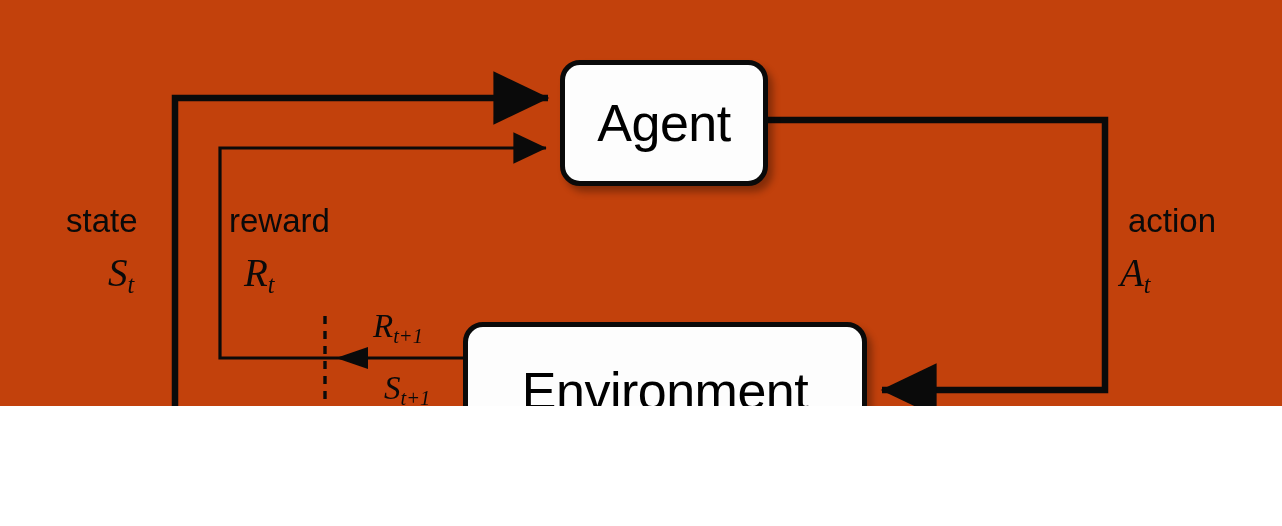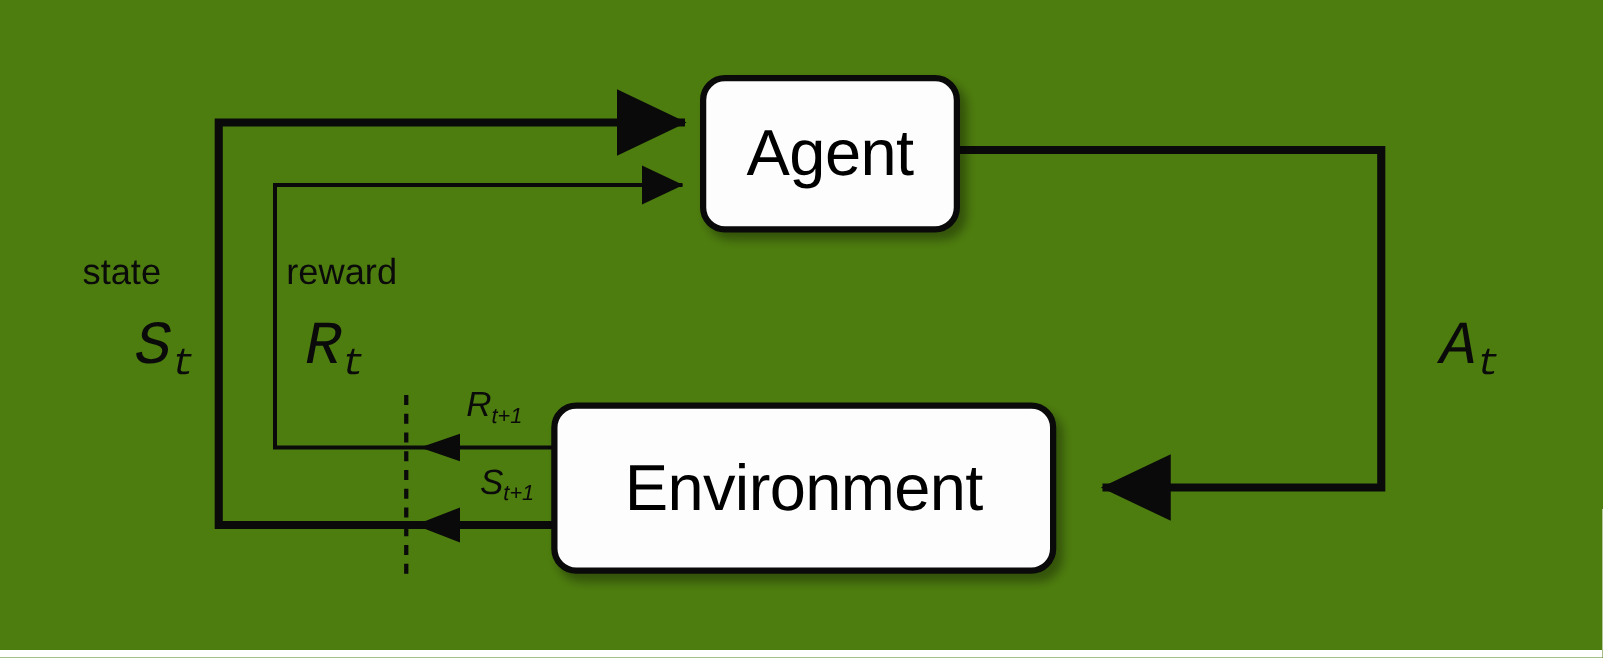--- a/index.html
+++ b/index.html
@@ -6,22 +6,22 @@
     margin: 0;
     padding: 0;
     background: #ffffff;
   }
   body {
     font-family: "Liberation Sans", sans-serif;
   }
   #canvas {
     position: relative;
     width: 1282px;
-    height: 520px;
-    background: #4d7c0f;
+    height: 406px;
+    background: #c2410c;
     overflow: hidden;
   }
   #diagram-svg {
     position: absolute;
     left: 0;
     top: 0;
     width: 1282px;
     height: 526px;
   }
   .node-box {
@@ -43,65 +43,65 @@
     letter-spacing: -0.5px;
     white-space: nowrap;
   }
   #agent-box {
     left: 560px;
     top: 60px;
     width: 208px;
     height: 126px;
   }
   #environment-box {
-    left: 441px;
+    left: 463px;
     top: 322px;
     width: 404px;
     height: 137px;
   }
   .text-label {
     position: absolute;
     color: #0a0a0a;
     white-space: nowrap;
     line-height: 1;
   }
   .word-label {
     font-family: "Liberation Sans", sans-serif;
-    font-size: 29px;
+    font-size: 33px;
   }
   .math-label {
-    font-family: Liberation Mono, monospace;
+    font-family: Liberation Serif, serif;
     font-style: italic;
-    font-size: 49px;
+    font-size: 39px;
   }
   .math-label sub {
     font-size: 0.62em;
     font-style: italic;
     vertical-align: baseline;
     position: relative;
     top: 0.28em;
   }
   .math-small {
-    font-family: Liberation Sans, sans-serif;
+    font-family: Liberation Serif, serif;
     font-style: italic;
-    font-size: 28px;
+    font-size: 33px;
   }
   .math-small sub {
     font-size: 0.62em;
     font-style: italic;
     vertical-align: baseline;
     position: relative;
     top: 0.27em;
   }
   #state-word   { left: 66px;  top: 204px; }
   #state-sym    { left: 108px; top: 253px; }
   #reward-word  { left: 229px; top: 204px; }
   #reward-sym   { left: 244px; top: 253px; }
   #action-word  { left: 1128px; top: 204px; }
-  #action-sym   { left: 1152px; top: 253px; }
+  #action-sym   { left: 1120px; top: 253px; }
   #reward-next-sym { left: 373px; top: 310px; }
   #state-next-sym  { left: 384px; top: 372px; }
 </style>
 </head>
 <body>
 
 <div id="canvas">
 
   <svg id="diagram-svg" viewBox="0 0 1282 526">
     <defs>
@@ -133,19 +133,20 @@
   <div class="node-box" id="environment-box">
     <span class="node-label">Environment</span>
   </div>
 
   <div class="text-label word-label" id="state-word">state</div>
   <div class="text-label math-label" id="state-sym"><span>S</span><sub>t</sub></div>
 
   <div class="text-label word-label" id="reward-word">reward</div>
   <div class="text-label math-label" id="reward-sym"><span>R</span><sub>t</sub></div>
 
+  <div class="text-label word-label" id="action-word">action</div>
   <div class="text-label math-label" id="action-sym"><span>A</span><sub>t</sub></div>
 
   <div class="text-label math-small" id="reward-next-sym"><span>R</span><sub>t+1</sub></div>
 
   <div class="text-label math-small" id="state-next-sym"><span>S</span><sub>t+1</sub></div>
 
 </div>
 
 </body></html>

